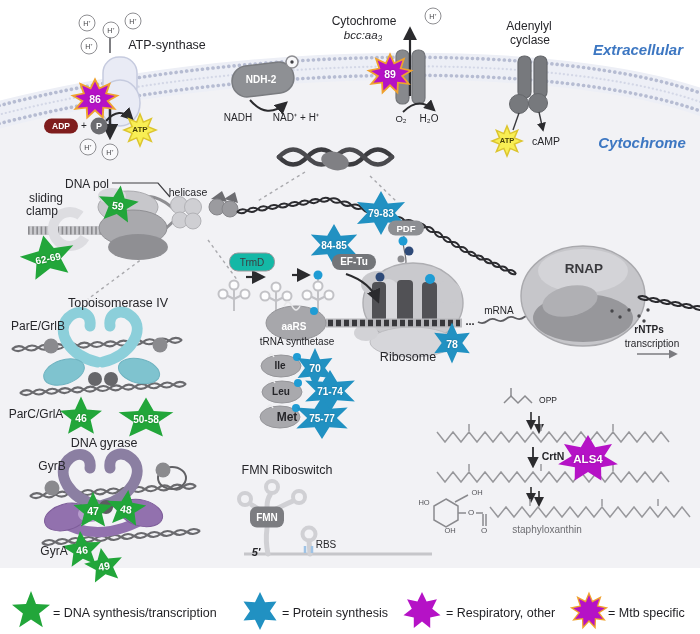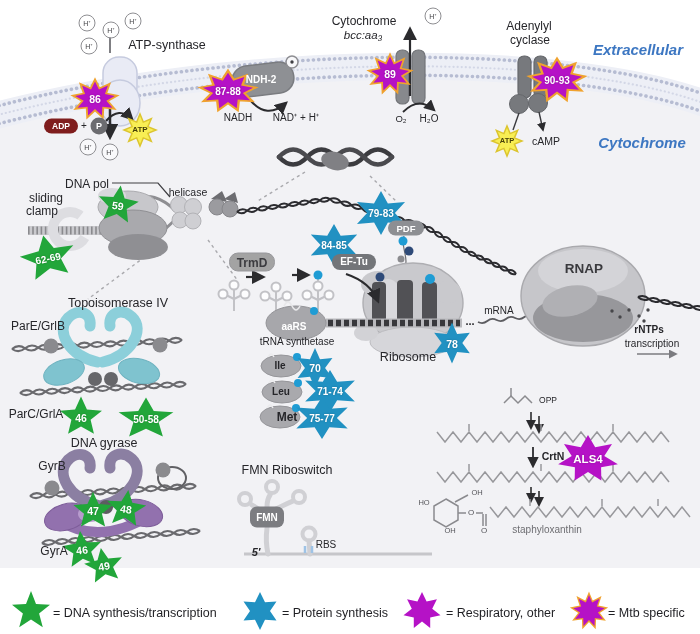--- a/index.html
+++ b/index.html
@@ -309,38 +309,26 @@
     </g>
   </g>
 </svg>
 
 <div class="badge" style="left:95px;top:99px;width:46px;height:40px">
       <svg viewBox="-24 -24 48 48" preserveAspectRatio="none">
         <polygon class="star-mtb" points="0.0,-21.0 4.1,-11.3 13.5,-16.1 10.4,-6.0 20.7,-3.6 11.8,2.1 18.2,10.5 7.7,9.2 7.2,19.7 0.0,12.0 -7.2,19.7 -7.7,9.2 -18.2,10.5 -11.8,2.1 -20.7,-3.6 -10.4,-6.0 -13.5,-16.1 -4.1,-11.3"></polygon>
       </svg>
       <span>86</span>
     </div>
-<div class="badge" style="left:228px;top:91px;width:58px;height:42px">
-      <svg viewBox="-24 -24 48 48" preserveAspectRatio="none">
-        <polygon class="star-mtb" points="0.0,-21.0 4.3,-11.7 13.5,-16.1 10.8,-6.3 20.7,-3.6 12.3,2.2 18.2,10.5 8.0,9.6 7.2,19.7 0.0,12.5 -7.2,19.7 -8.0,9.6 -18.2,10.5 -12.3,2.2 -20.7,-3.6 -10.8,-6.2 -13.5,-16.1 -4.3,-11.7"></polygon>
-      </svg>
-      <span style="font-size:10px">87-88</span>
-    </div>
 <div class="badge" style="left:390px;top:74px;width:44px;height:40px">
       <svg viewBox="-24 -24 48 48" preserveAspectRatio="none">
         <polygon class="star-mtb" points="0.0,-21.0 4.1,-11.3 13.5,-16.1 10.4,-6.0 20.7,-3.6 11.8,2.1 18.2,10.5 7.7,9.2 7.2,19.7 0.0,12.0 -7.2,19.7 -7.7,9.2 -18.2,10.5 -11.8,2.1 -20.7,-3.6 -10.4,-6.0 -13.5,-16.1 -4.1,-11.3"></polygon>
       </svg>
       <span>89</span>
     </div>
-<div class="badge" style="left:557px;top:80px;width:58px;height:44px">
-      <svg viewBox="-24 -24 48 48" preserveAspectRatio="none">
-        <polygon class="star-mtb" points="0.0,-21.0 4.3,-11.7 13.5,-16.1 10.8,-6.3 20.7,-3.6 12.3,2.2 18.2,10.5 8.0,9.6 7.2,19.7 0.0,12.5 -7.2,19.7 -8.0,9.6 -18.2,10.5 -12.3,2.2 -20.7,-3.6 -10.8,-6.2 -13.5,-16.1 -4.3,-11.7"></polygon>
-      </svg>
-      <span style="font-size:10px">90-93</span>
-    </div>
 
 <div class="badge" style="left:118px;top:205px;width:44px;height:41px;transform:translate(-50%,-50%) rotate(8deg)">
       <svg viewBox="-24 -24 48 48" preserveAspectRatio="none">
         <polygon class="star-green" points="0.0,-23.0 6.2,-8.5 21.9,-7.1 10.0,3.2 13.5,18.6 0.0,10.5 -13.5,18.6 -10.0,3.2 -21.9,-7.1 -6.2,-8.5"></polygon>
       </svg>
       <span>59</span>
     </div>
 <div class="badge" style="left:48px;top:258px;width:60px;height:48px;transform:translate(-50%,-50%) rotate(-12deg)">
       <svg viewBox="-24 -24 48 48" preserveAspectRatio="none">
         <polygon class="star-green" points="0.0,-23.0 6.2,-8.5 21.9,-7.1 10.0,3.2 13.5,18.6 0.0,10.5 -13.5,18.6 -10.0,3.2 -21.9,-7.1 -6.2,-8.5"></polygon>
@@ -421,21 +409,21 @@
       <span style="font-size:10px">75-77</span>
     </div>
 
 <div class="badge" style="left:588px;top:459px;width:64px;height:50px">
       <svg viewBox="-24 -24 48 48" preserveAspectRatio="none">
         <polygon class="star-mag" points="0.0,-23.0 5.4,-11.3 18.0,-14.3 12.2,-2.8 22.4,5.1 9.8,7.8 10.0,20.7 0.0,12.5 -10.0,20.7 -9.8,7.8 -22.4,5.1 -12.2,-2.8 -18.0,-14.3 -5.4,-11.3"></polygon>
       </svg>
       <span style="font-size:11.5px">ALS4</span>
     </div>
 
-<div class="pill" style="left:252px;top:262px;width:44px;height:17px;background:#a3a3a3;border:1.5px solid #97979b;color:#3c3c40;font-weight:700;font-size:12px">
+<div class="pill" style="left:252px;top:262px;width:44px;height:17px;background:#14b8a6;border:1.5px solid #97979b;color:#3c3c40;font-weight:400;font-size:10px">
       <span>TrmD</span>
     </div>
 <div class="pill" style="left:354px;top:262px;width:44px;height:16px;background:#737579;font-size:10px">
       <span>EF-Tu</span>
     </div>
 <div class="pill" style="left:406px;top:228px;width:36px;height:15px;background:#8d8f93;font-size:9.5px">
       <span>PDF</span>
     </div>
 <div class="pill" style="left:267px;top:517px;width:34px;height:21px;background:#7c7d81;font-size:10px;border-radius:7px">
       <span>FMN</span>

